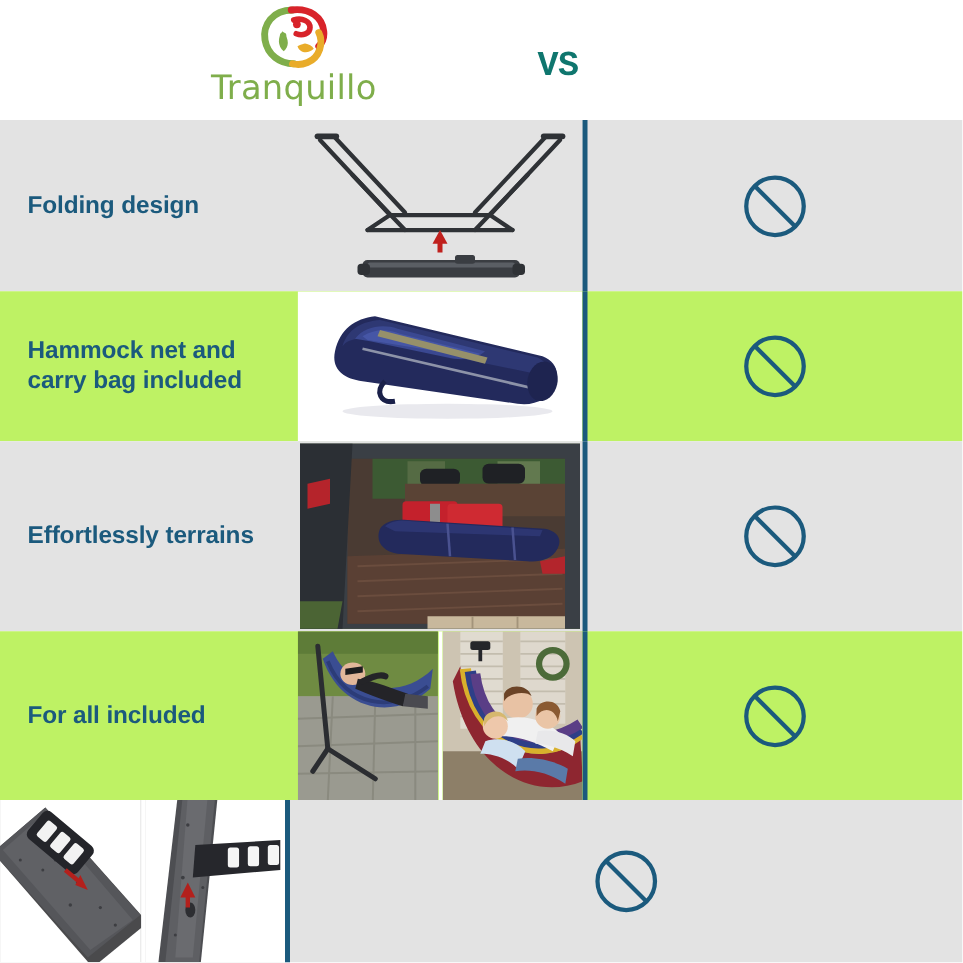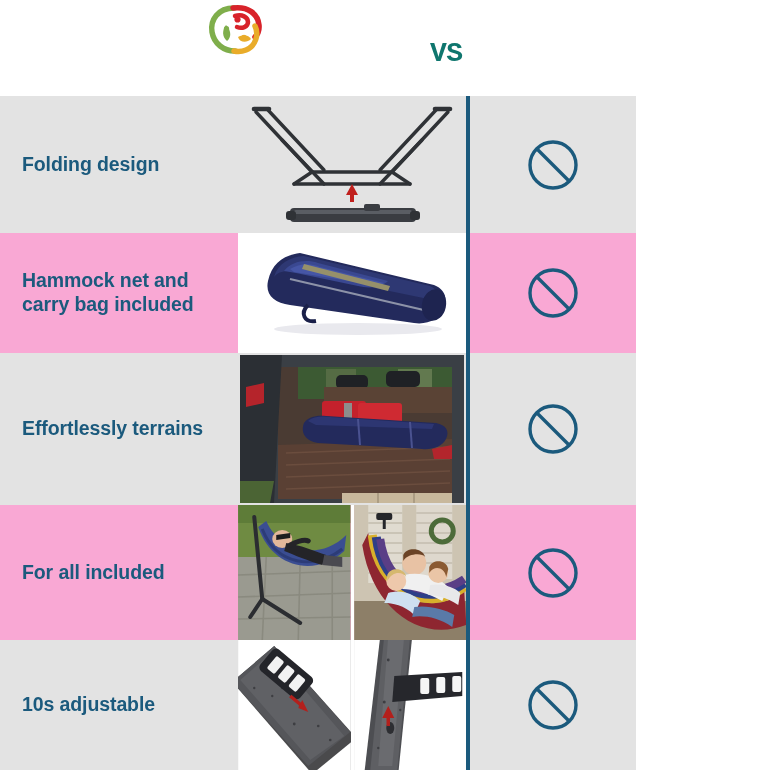--- a/index.html
+++ b/index.html
@@ -34,23 +34,23 @@
   }
   .competitors-label {
     position: absolute; left: 532px; top: 48px;
     font-size: 25px; font-weight: bold; color: #1b5a7d;
     letter-spacing: 0.4px;
     font-family: "Liberation Sans", sans-serif;
   }
 
   
   .rows { position: relative; width: 770px; }
-  .row { position: relative; width: 636px; display: flex; }
+  .row { position: relative; width: 770px; display: flex; }
   .row.shaded { background: #e3e3e3; }
-  .row.plain  { background: #f9a8d4; }
+  .row.plain  { background: #bef264; }
 
   .cell-feature {
     width: 238px; flex: 0 0 238px;
     display: flex; align-items: center;
     padding-left: 22px; padding-right: 8px;
   }
   .feature-text {
     font-size: 19.5px; font-weight: bold; color: #1b5a7d;
     line-height: 1.22; letter-spacing: -0.1px;
   }
@@ -98,20 +98,21 @@
           <path d="M31 12 C38 10 44 13 44 18 C44 23 38 25 33 23" fill="none" stroke="#d8232a" stroke-width="4.5" stroke-linecap="round"></path>
           <circle cx="33.5" cy="15.5" r="3.1" fill="#d8232a"></circle>
 
           <path d="M22 21 C18 26 18 33 23 37 C27 34 28 27 22 21 Z" fill="#7fae4b"></path>
           <circle cx="22.5" cy="24.5" r="2.6" fill="#7fae4b"></circle>
 
           <path d="M34 33 C39 30 45 31 47 35 C43 39 36 39 34 33 Z" fill="#e9ac2a"></path>
           <circle cx="40" cy="33.2" r="2.4" fill="#e9ac2a"></circle>
         </svg>
       </div>
+      <div class="brand-name">Tranquillo</div>
     </div>
 
     <div class="vs-label">VS</div>
   </div>
 
   <div class="rows">
 
     <div class="row shaded" style="height:137px">
       <div class="cell-feature">
         <div class="feature-text">Folding design</div>
@@ -363,23 +364,20 @@
 
       <div class="cell-mark">
         <svg class="no-icon" viewBox="0 0 54 54">
           <circle cx="27" cy="27" r="23" fill="none" stroke="#1b5a7d" stroke-width="3.4"></circle>
           <line x1="11" y1="11" x2="43" y2="43" stroke="#1b5a7d" stroke-width="3.4"></line>
         </svg>
       </div>
     </div>
 
     <div class="row shaded" style="height:130px">
-      <div class="cell-feature">
-        <div class="feature-text">10s adjustable</div>
-      </div>
 
       <div class="cell-media">
         <div class="media-split">
           <div class="half">
             <svg viewBox="0 0 112 130" class="art">
               <rect width="112" height="130" fill="#ffffff"></rect>
 
               <path d="M-6 42 L36 6 L118 98 L74 134 Z" fill="#4a4a4c"></path>
               <path d="M-6 42 L36 6 L112 92 L70 126 Z" fill="#55565a"></path>
               <path d="M2 40 L34 12 L106 96 L72 120 Z" fill="#606165"></path>

